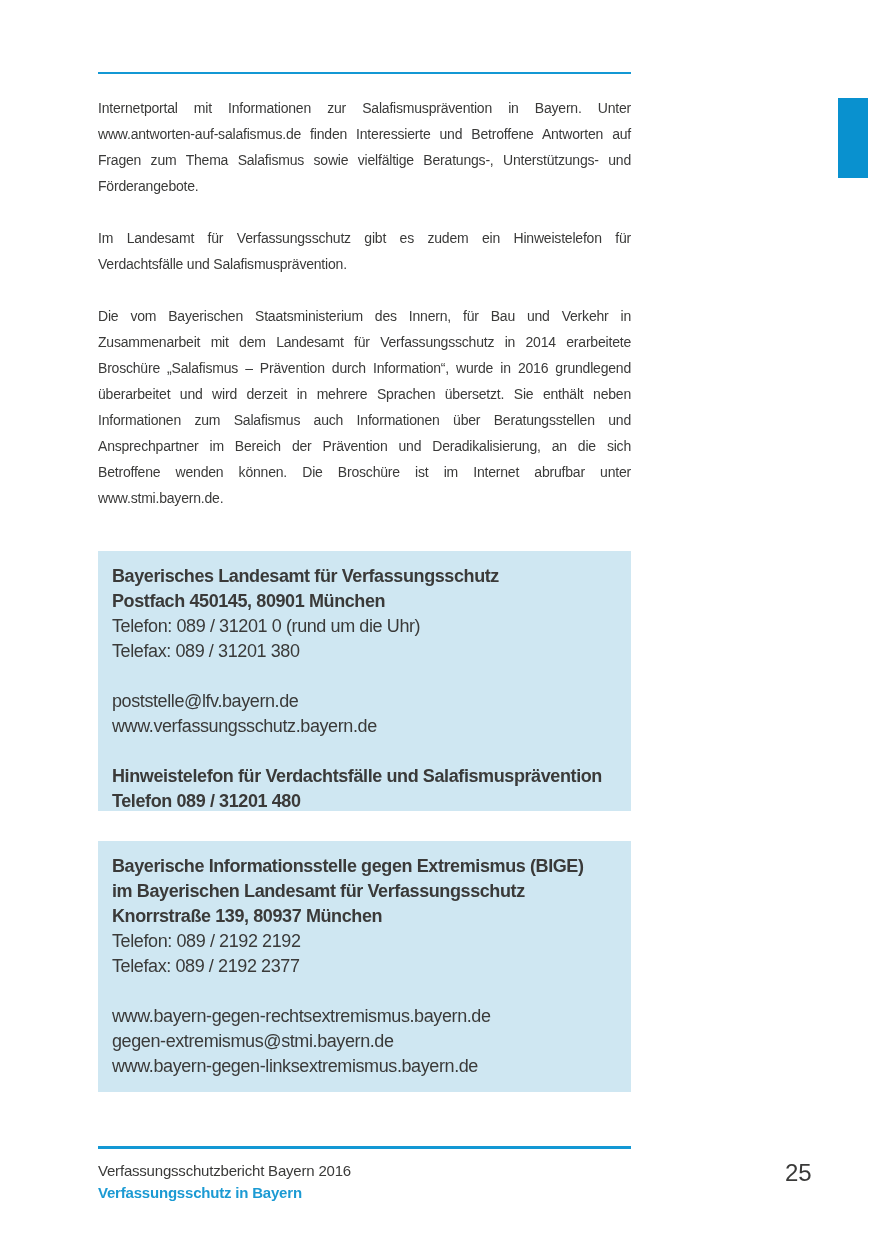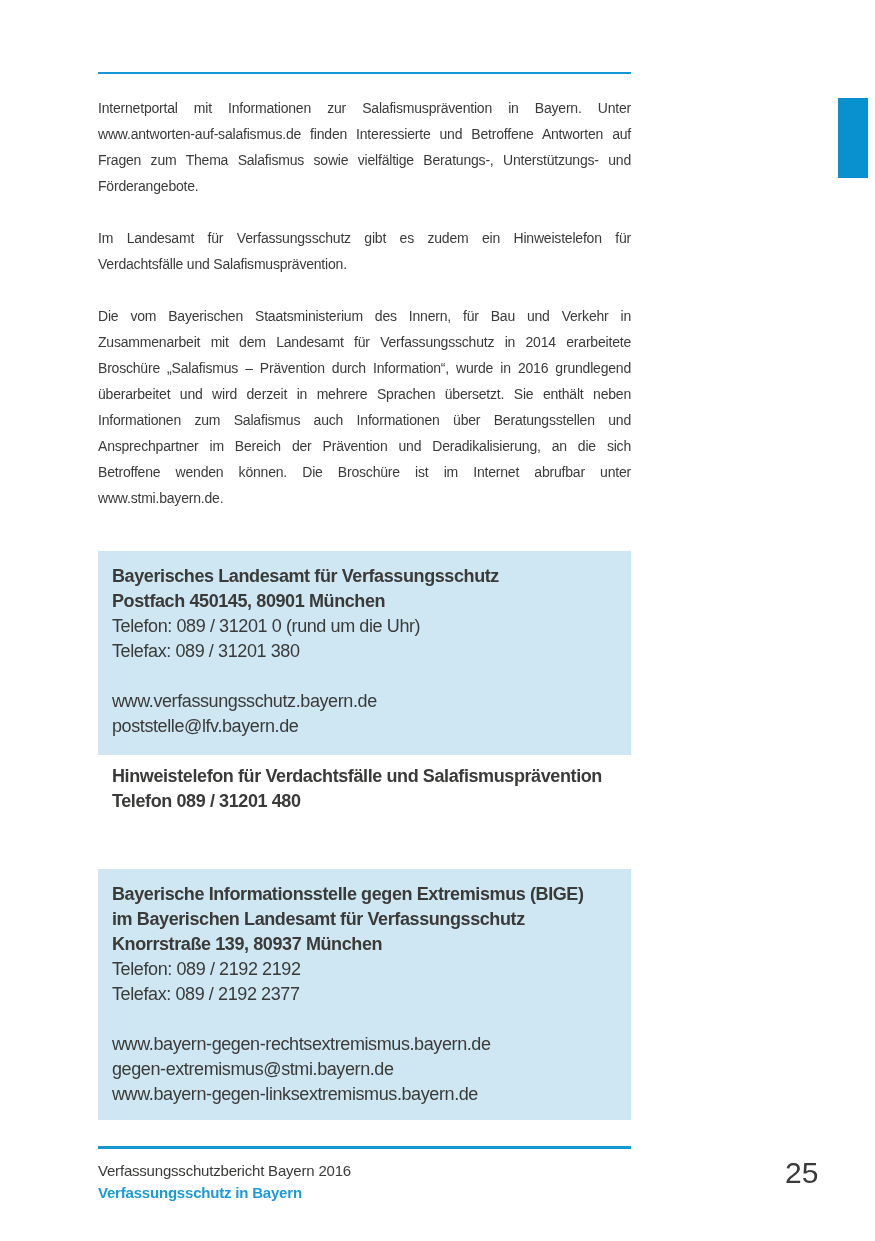--- a/index.html
+++ b/index.html
@@ -20,28 +20,28 @@
     font-size:14px;line-height:26px;
     text-align:justify;
     hyphens:auto;-webkit-hyphens:auto;
   }
   .contact-box{
     position:absolute;left:98px;width:533px;box-sizing:border-box;
     background:var(--box_bg,#cfe7f2);
     padding:13px 10px 0 14px;
     font-size:18px;
   }
-  .box-lfv{top:551px;height:204px;}
-  .box-bige{top:841px;height:251px;margin-top:28px;}
+  .box-lfv{top:551px;height:260px;}
+  .box-bige{top:841px;height:251px;}
   .box-line{line-height:25px;min-height:25px;white-space:nowrap;letter-spacing:-0.4px;}
   .bold{font-weight:bold;}
   .box-gap{height:25px;}
   .footer-text{position:absolute;left:98px;top:1160px;font-size:15px;line-height:22px;}
   .footer-chapter{font-weight:bold;color:var(--footer_chapter,#1b9ad3);}
-  .page-num{position:absolute;left:785px;top:1157px;font-size:30px;line-height:32px;letter-spacing:0;}
+  .page-num{position:absolute;left:785px;top:1157px;font-size:24px;line-height:32px;letter-spacing:0;}
 </style>
 </head>
 <body>
 
 <div class="page">
 
   <div class="rule rule-top"></div>
 
   <div class="chapter-tab"></div>
 
@@ -50,22 +50,22 @@
     <p class="body-par">Im Landesamt für Verfassungsschutz gibt es zudem ein Hinweistelefon für Verdachtsfälle und Salafismusprävention.</p>
     <p class="body-par">Die vom Bayerischen Staatsministerium des Innern, für Bau und Verkehr in Zusammenarbeit mit dem Landesamt für Verfassungsschutz in 2014 erarbeitete Broschüre „Salafismus – Prävention durch Information“, wurde in 2016 grundlegend überarbeitet und wird derzeit in mehrere Sprachen übersetzt. Sie enthält neben Informationen zum Salafismus auch Informationen über Beratungsstellen und Ansprechpartner im Bereich der Prävention und Deradikalisierung, an die sich Betroffene wenden können. Die Broschüre ist im Internet abrufbar unter www.stmi.bayern.de.</p>
   </div>
 
   <div class="contact-box box-lfv">
     <div class="box-line bold">Bayerisches Landesamt für Verfassungsschutz</div>
     <div class="box-line bold">Postfach 450145, 80901 München</div>
     <div class="box-line">Telefon: 089 / 31201 0 (rund um die Uhr)</div>
     <div class="box-line">Telefax: 089 / 31201 380</div>
     <div class="box-gap"></div>
+    <div class="box-line">poststelle@lfv.bayern.de</div>
     <div class="box-line">www.verfassungsschutz.bayern.de</div>
-    <div class="box-line">poststelle@lfv.bayern.de</div>
     <div class="box-gap"></div>
     <div class="box-line bold">Hinweistelefon für Verdachtsfälle und Salafismusprävention</div>
     <div class="box-line bold">Telefon 089 / 31201 480</div>
   </div>
 
   <div class="contact-box box-bige">
     <div class="box-line bold">Bayerische Informationsstelle gegen Extremismus (BIGE)</div>
     <div class="box-line bold">im Bayerischen Landesamt für Verfassungsschutz</div>
     <div class="box-line bold">Knorrstraße 139, 80937 München</div>
     <div class="box-line">Telefon: 089 / 2192 2192</div>

